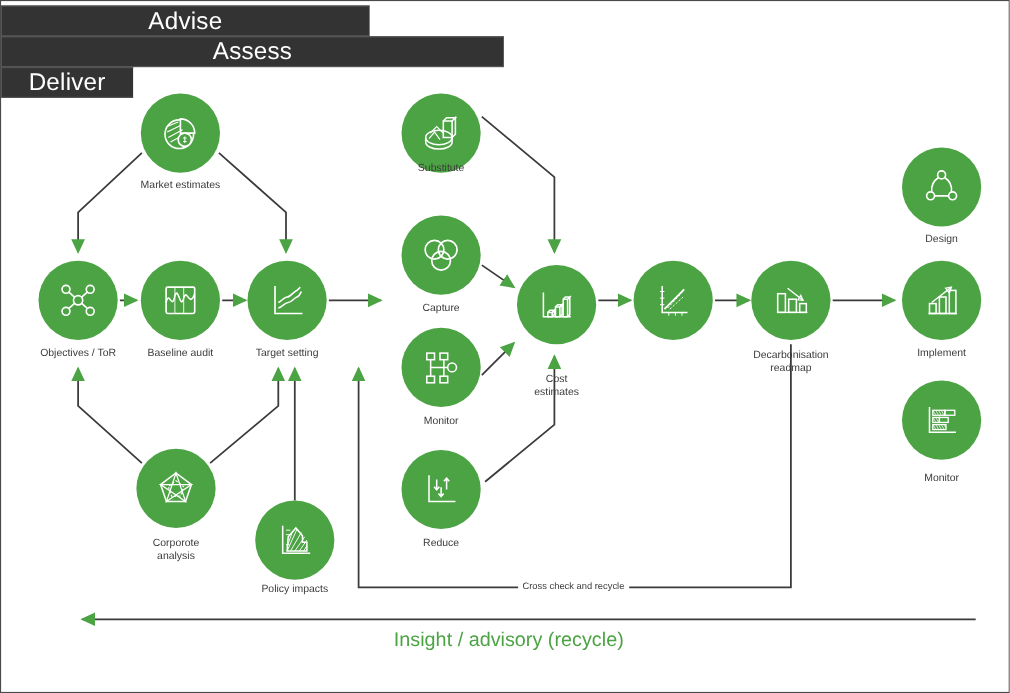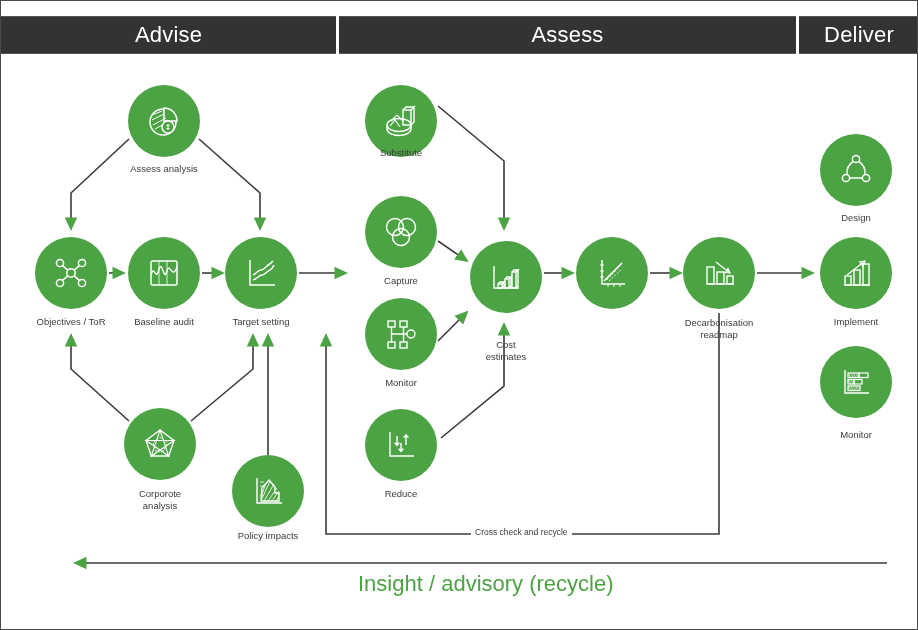--- a/index.html
+++ b/index.html
@@ -13,26 +13,27 @@
     width: 918px;
     height: 630px;
     background: #ffffff;
     box-sizing: border-box;
     border: 1px solid #4a4a4a;
     overflow: hidden;
   }
   
   .header-band {
     position: absolute;
-    top: 15px;
+    top: 4px;
     left: 0;
-    width: 918px;
+    width: 830px;
     height: 38px;
     display: flex;
     box-sizing: border-box;
+    flex-direction: column;
   }
   .header-cell {
     background: #333333;
     color: #ffffff;
     display: flex;
     align-items: center;
     justify-content: center;
     font-size: 22px;
     letter-spacing: 0.2px;
     box-sizing: border-box;
@@ -75,21 +76,21 @@
   .caption {
     position: absolute;
     font-size: 8.5px;
     color: #3b3b3b;
     background: #ffffff;
     padding: 0 4px;
     white-space: nowrap;
   }
   .footer-label {
     position: absolute;
-    font-size: 22px;
+    font-size: 18px;
     color: #4CA344;
     white-space: nowrap;
   }
 </style>
 </head>
 <body>
 
 <div id="page">
 
   <div class="header-band">
@@ -154,21 +155,21 @@
     <span>
       <svg width="40" height="40" viewBox="0 0 40 40" fill="none" stroke="#fff" stroke-width="1.5">
         <circle cx="19" cy="21" r="13"></circle>
         <path d="M20,20 L20,7 A13,13 0 0 1 33,20 Z" fill="#4CA344"></path>
         <path d="M8,14 L18,10 M8,19 L20,13 M9,24 L22,17 M11,28 L24,21" stroke-width="1"></path>
         <circle cx="24" cy="26" r="6" fill="#4CA344"></circle>
         <path d="M24,23 v6 M22.4,24.4 h3.2 M22.4,27.6 h3.2" stroke-width="1"></path>
       </svg>
     </span>
   </div>
-  <div class="node-label" style="left:98px; top:162px;">Assess analysis</div>
+  <div class="node-label" style="left:98px; top:162px;">Market estimates</div>
 
   <div class="node" style="left:34px; top:236px;">
     <span>
       <svg width="40" height="40" viewBox="0 0 40 40" fill="none" stroke="#fff" stroke-width="1.5">
         <circle cx="20" cy="20" r="4.2"></circle>
         <circle cx="9" cy="10" r="3.6"></circle>
           <circle cx="31" cy="10" r="3.6"></circle>
         <circle cx="9" cy="30" r="3.6"></circle>
           <circle cx="31" cy="30" r="3.6"></circle>
         <path d="M11.6,12.6 L17,17.4 M28.4,12.6 L23,17.4 M11.6,27.4 L17,22.6 M28.4,27.4 L23,22.6"></path>

